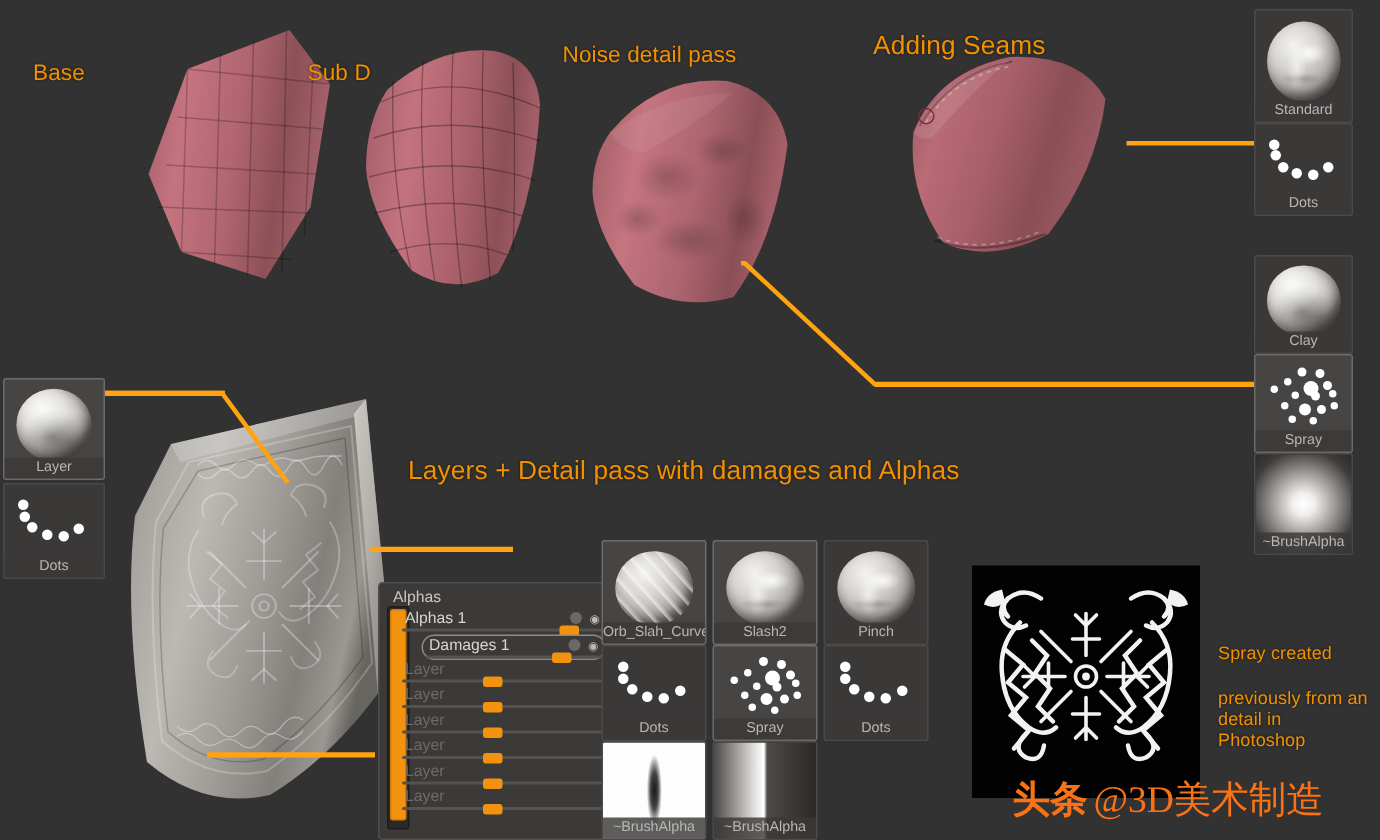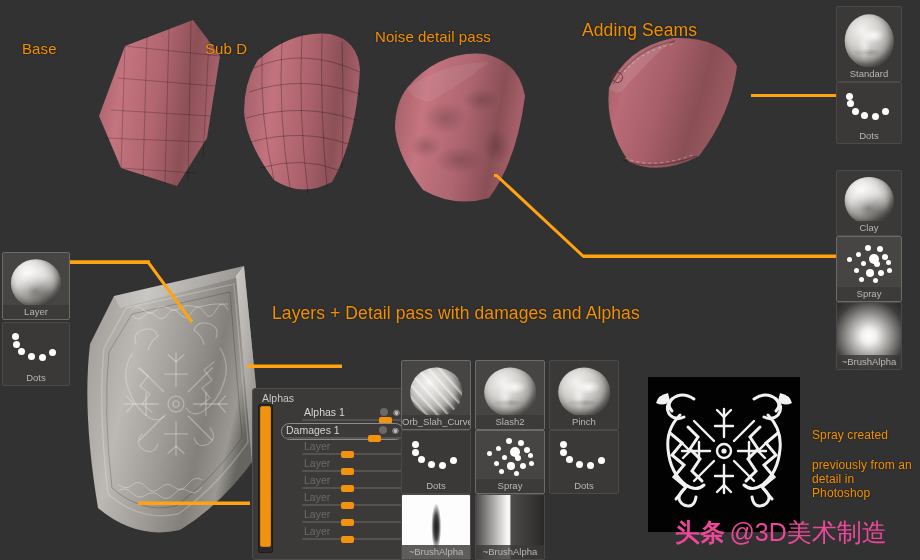--- a/index.html
+++ b/index.html
@@ -107,21 +107,21 @@
   
   #layers-panel {
     position:absolute;
     background:#3b3a39;
     border:1px solid #504e4c;
     border-radius:3px;
   }
   #layers-panel .ptitle {
     color:#c9c7c4; font-size:10.5px; padding:3px 0 0 9px;
   }
-  .lrow { position:relative; height:17px; margin-left:47px; margin-right:7px; }
+  .lrow { position:relative; height:17px; margin-left:13px; margin-right:7px; }
   .lrow .lname {
     position:absolute; left:4px; top:0;
     font-size:10.5px; line-height:13px; color:#d8d6d3;
   }
   .lrow.empty .lname { color:#6d6b69; }
   .lrow .track {
     position:absolute; left:2px; right:0; top:13px; height:2px;
     background:#55534f; border-radius:1px;
   }
   .lrow .knob {
@@ -152,22 +152,22 @@
     position:absolute; background:#020202; overflow:hidden;
   }
   #alpha-img svg { position:absolute; left:0; top:0; }
 
   
   #sculpt { position:absolute; }
 
   
   #watermark {
     position:absolute;
-    color:#ec4899;
-    font-family:Liberation Sans, sans-serif;
+    color:#f97316;
+    font-family:Liberation Serif, serif;
     white-space:nowrap;
   }
   #watermark .wm-bold { font-weight:bold; font-size:25px; }
   #watermark .wm-reg  { font-size:25px; }
   .cursor-ring {
     position:absolute; width:11px; height:11px;
     border:1.4px solid #7e2e33; border-radius:50%;
   }
 </style>
 </head>

